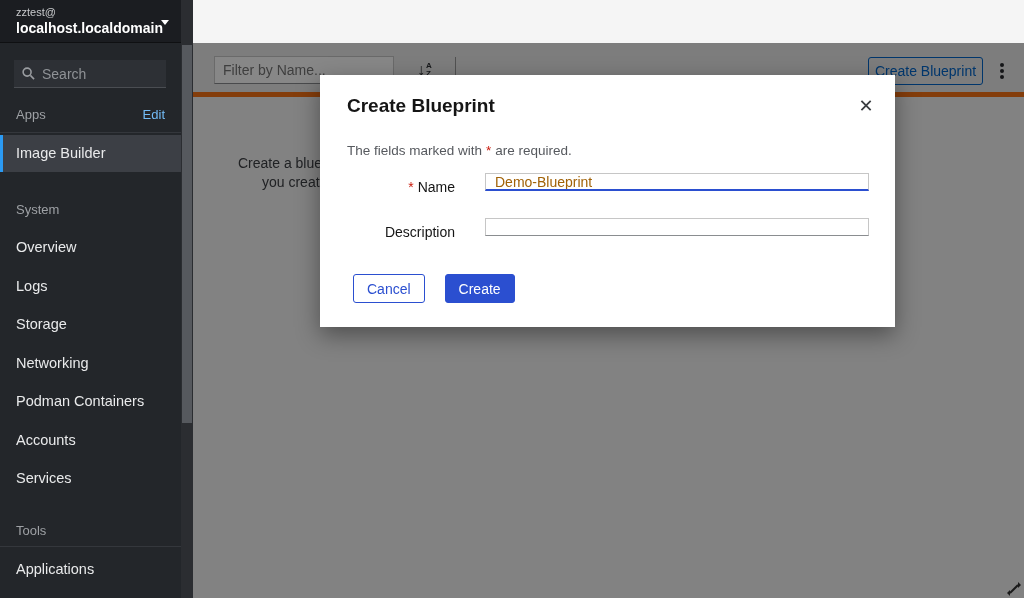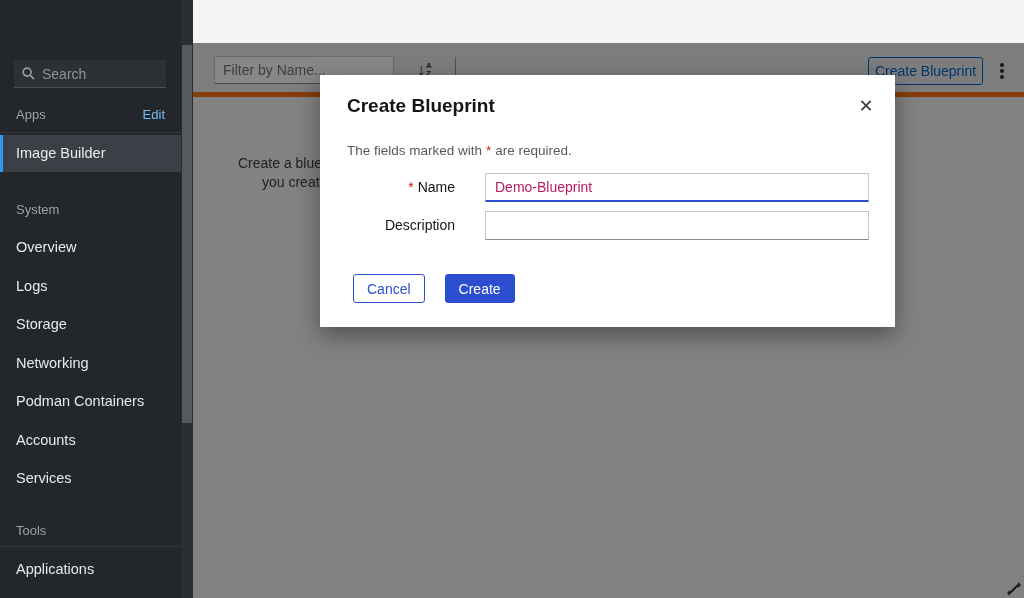--- a/index.html
+++ b/index.html
@@ -108,45 +108,50 @@
   .modal-title { position: absolute; left: 27px; top: 20px; font-size: 19px; font-weight: 700;
                  color: #151515; }
   .modal-close { position: absolute; right: 16px; top: 18px; width: 26px; height: 26px;
                  background: transparent; border: none; font-size: 18px; color: #3a3d41;
                  cursor: pointer; line-height: 26px; text-align: center;
                  font-family: "Liberation Sans", sans-serif; }
   .modal-note { position: absolute; left: 27px; top: 68px; font-size: 13.5px; color: #56595e; }
   .req-star { color: #c9190b; margin: 0 4px; }
   .form-row { position: absolute; left: 0; width: 575px; height: 29px; }
   .row-name { top: 98px; }
-  .row-desc { top: 136px; padding-left: 44px; }
+  .row-desc { top: 143px; padding-left: 44px; }
   .form-label { position: absolute; left: 0; top: 0; width: 135px; height: 29px;
                 text-align: right; font-size: 14px; color: #151515; line-height: 29px; }
   .form-label .req-star { margin: 0 4px 0 0; }
-  .form-input { position: absolute; left: 165px; top: 0; width: 384px; height: 29px;
+  .form-input { position: absolute; left: 165px; top: 0; width: 384px; height: 18px;
                 border: 1px solid #c6c6c6; border-bottom: 1px solid #8a8d90;
-                padding: 0 9px; font-size: 14px; color: #be185d;
+                padding: 0 9px; font-size: 14px; color: #a16207;
                 font-family: "Liberation Sans", sans-serif; }
   .form-input:disabled { background: #ffffff; }
   .input-focused { border-bottom: 2px solid #2b4fd0; outline: none; }
   .modal-actions { position: absolute; left: 33px; top: 199px; display: flex; gap: 20px; }
   .btn { height: 29px; font-size: 14px; border-radius: 3px; cursor: pointer;
          padding: 0 13px; font-family: "Liberation Sans", sans-serif; }
   .btn-secondary { background: #ffffff; border: 1px solid #2b4fd0; color: #2b4fd0; }
   .btn-primary { background: #2b4fd0; border: 1px solid #2b4fd0; color: #ffffff; }
 
   
   .cursor-glyph { position: absolute; right: 2px; bottom: 1px; z-index: 20; }
 </style>
 </head>
 <body>
 
 <div id="app">
 
   <nav class="sidebar">
+    <div class="host-block">
+      <div class="host-user">zztest@</div>
+      <div class="host-name">localhost.localdomain</div>
+      <span class="caret host-caret"></span>
+    </div>
 
     <div class="side-search">
       <svg width="13" height="13" viewBox="0 0 14 14">
         <circle cx="5.5" cy="5.5" r="4.3" fill="none" stroke="#9a9da1" stroke-width="1.7"></circle>
         <line x1="9" y1="9" x2="13" y2="13" stroke="#9a9da1" stroke-width="1.7"></line>
       </svg>
       <input type="text" placeholder="Search" style="">
     </div>
 
     <div class="apps-row">

